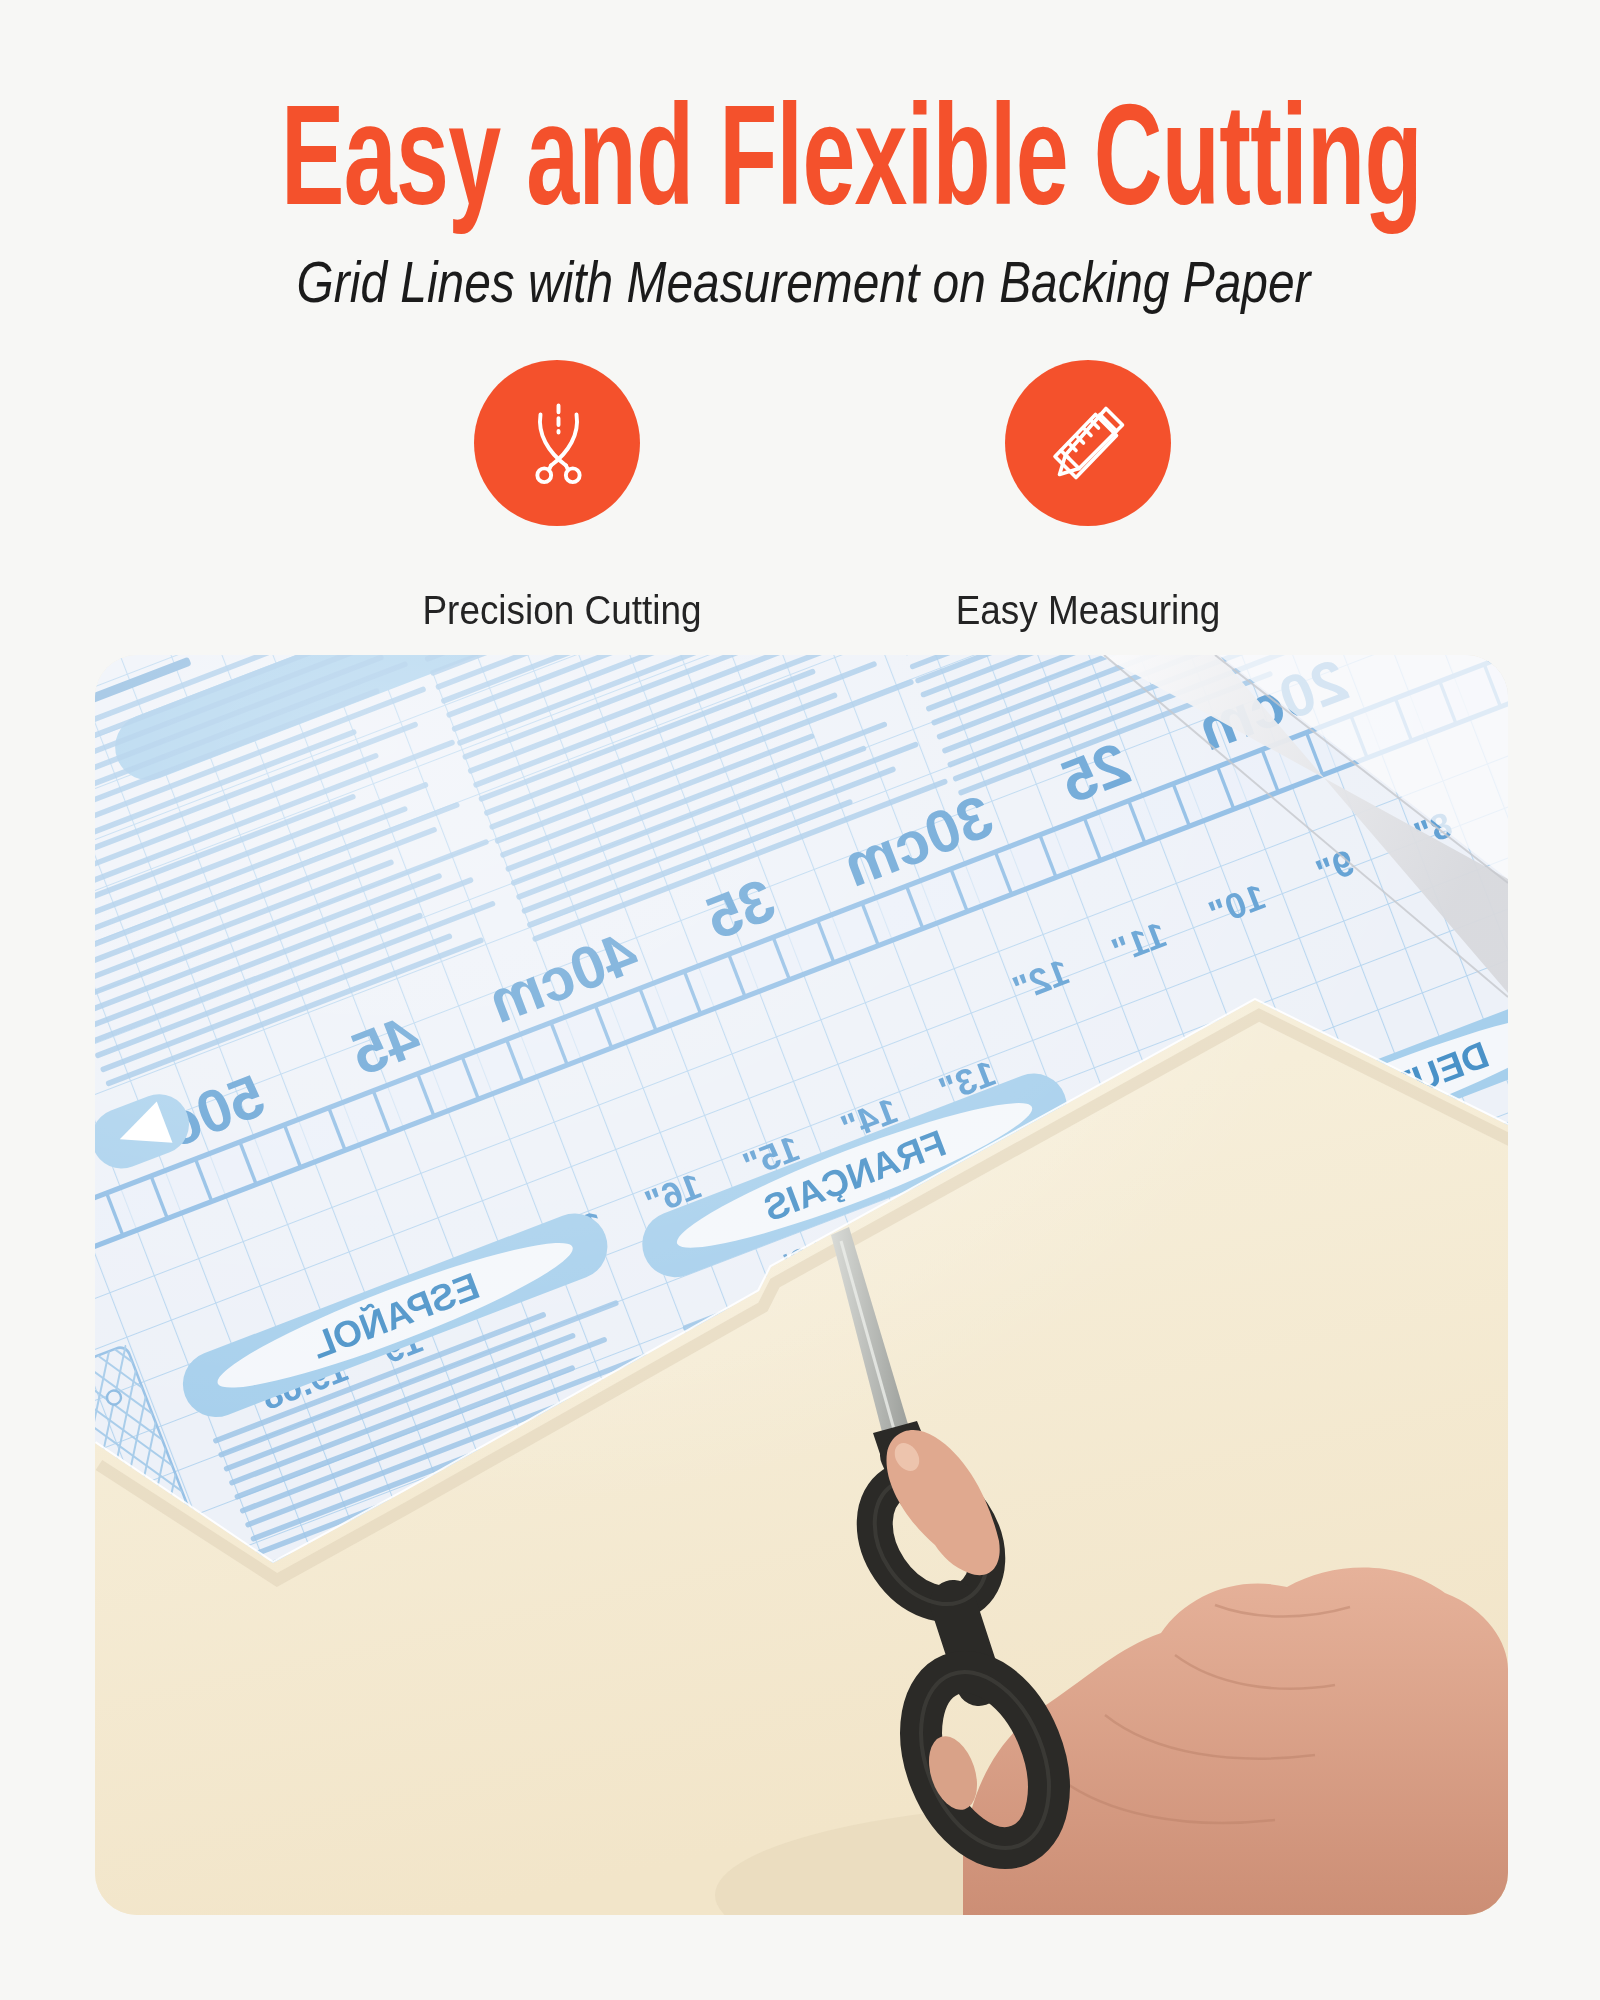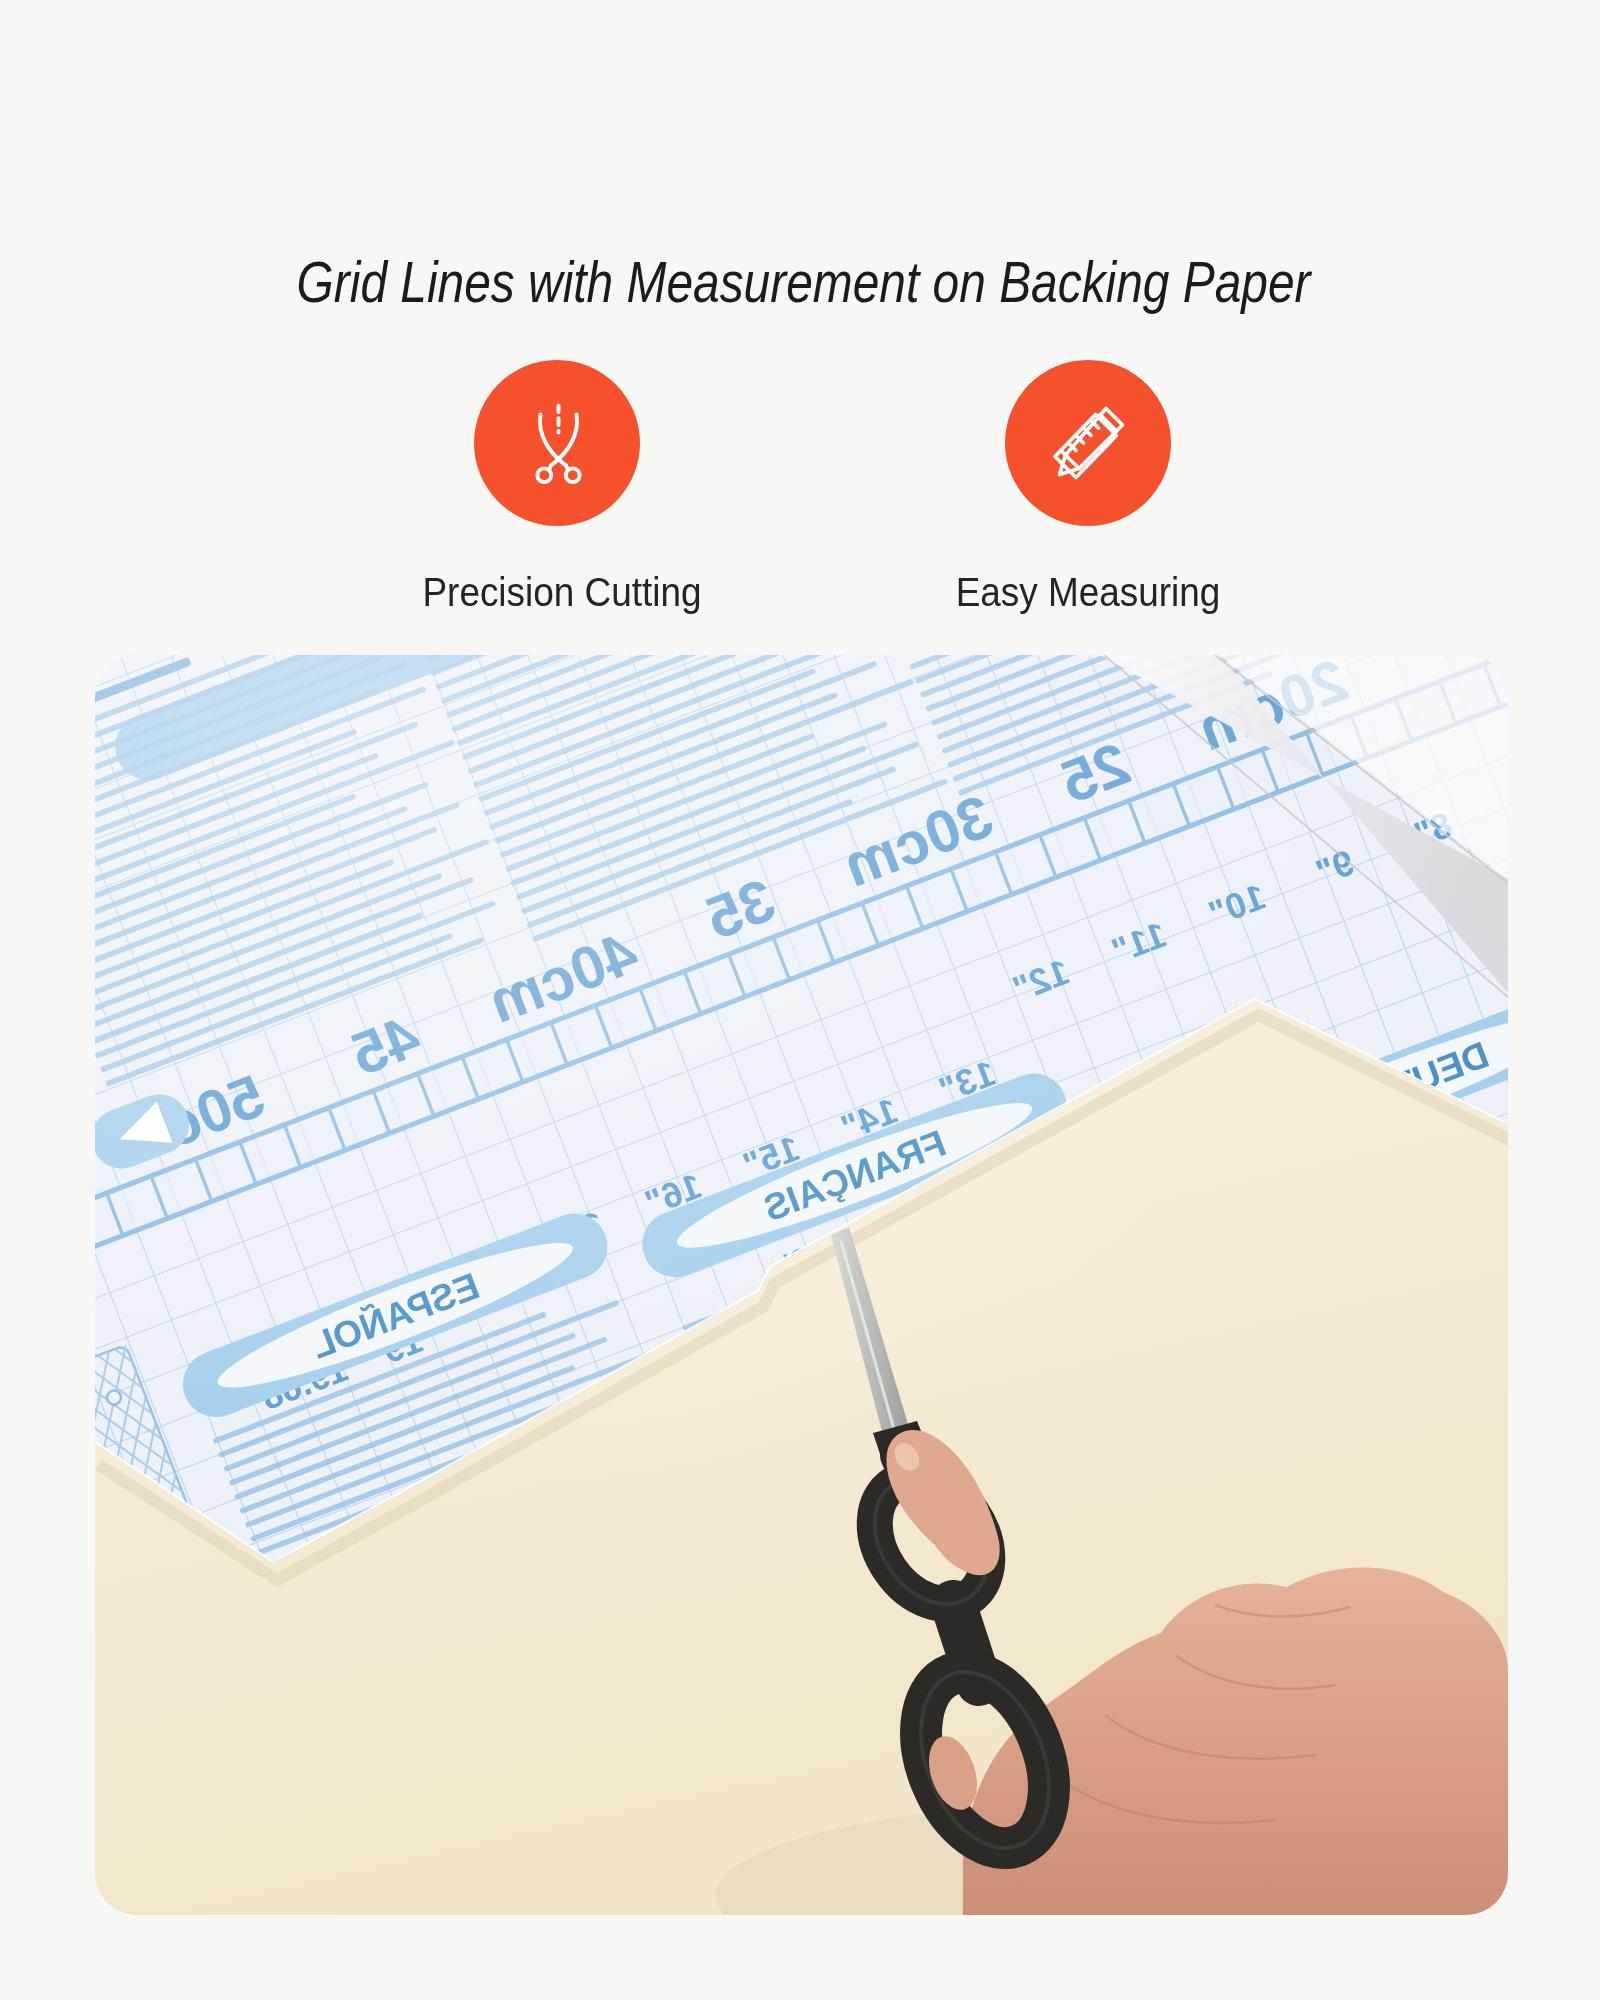--- a/index.html
+++ b/index.html
@@ -19,34 +19,35 @@
     font-size:57px;font-weight:400;color:#1b1b1b;font-style:italic;
   }
   .subtitle .squeeze{display:inline-block;transform:scaleX(.84);transform-origin:50% 50%;}
   .feature{position:absolute;top:360px;width:300px;text-align:center;}
   .feature.f0{left:407px;} .feature.f1{left:938px;}
   .feature-circle{
     width:166px;height:166px;border-radius:50%;background:#f4512c;
     margin:0 auto;display:flex;align-items:center;justify-content:center;
   }
   .feature-label{
-    margin-top:46px;font-size:41px;color:#242424;line-height:1;white-space:nowrap;
+    margin-top:64px;font-size:41px;color:#242424;line-height:1;white-space:nowrap;
   }
   .feature-label .squeeze{display:inline-block;transform:scaleX(.9);transform-origin:50% 50%;}
   .photo{
     position:absolute;left:95px;top:655px;width:1413px;height:1260px;
     border-radius:42px;overflow:hidden;background:#f5ecd6;
   }
   .photo svg{display:block;width:100%;height:100%;}
 </style>
 </head>
 <body>
 
 <div class="page">
 
+  <h1 class="title"><span class="squeeze">Easy and Flexible Cutting</span></h1>
 
   <p class="subtitle"><span class="squeeze">Grid Lines with Measurement on Backing Paper</span></p>
 
   <div class="feature f0">
     <div class="feature-circle">
       <svg width="96" height="96" viewBox="0 0 64 64">
         <g fill="none" stroke="#ffffff" stroke-width="2.6" stroke-linecap="round" stroke-linejoin="round">
           <line x1="33" y1="7" x2="33" y2="25" stroke-dasharray="4.5 4"></line>
           <path d="M21,13 C19,26 26,38 38,47"></path>
           <path d="M45,13 C47,26 40,38 28,47"></path>

